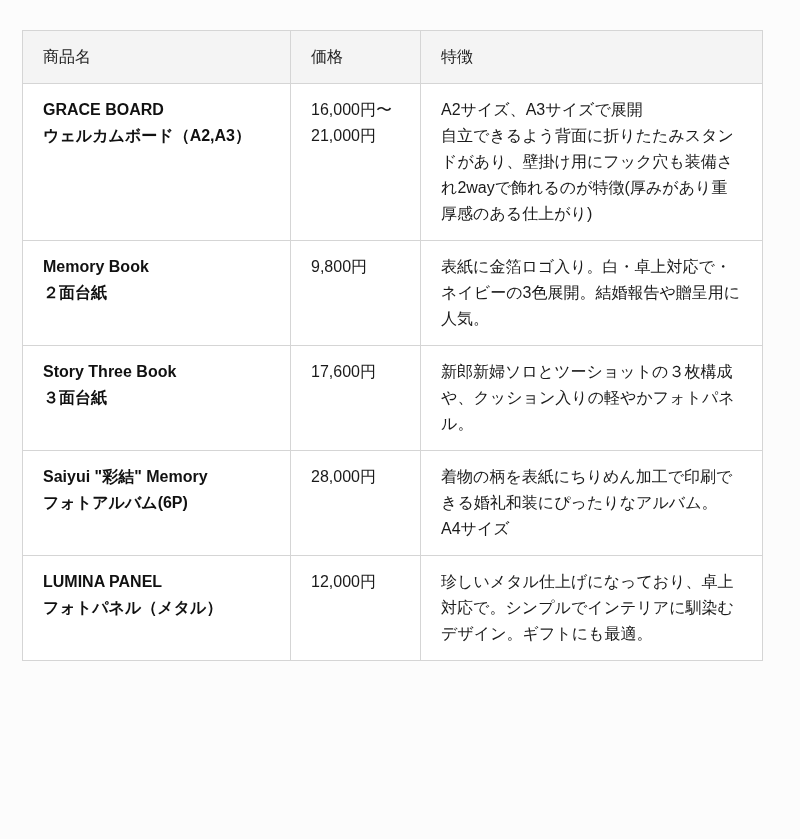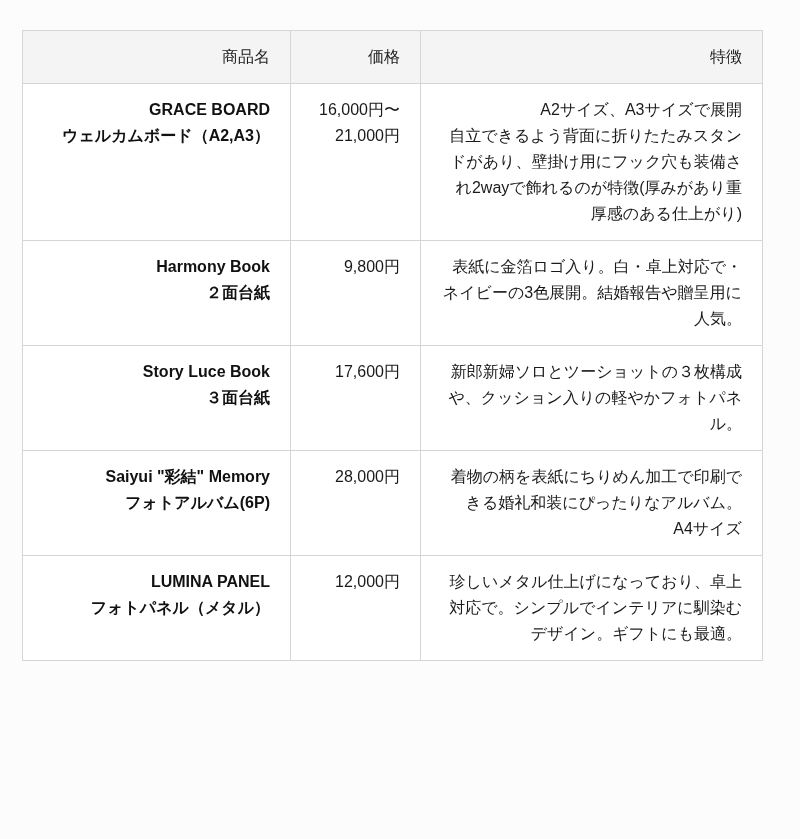--- a/index.html
+++ b/index.html
@@ -19,21 +19,21 @@
     border-collapse: collapse;
     table-layout: fixed;
     background: #ffffff;
   }
   col.col-name  { width: 268px; }
   col.col-price { width: 130px; }
   col.col-feat  { width: 342px; }
   th, td {
     border: 1px solid #d5d5d5;
     vertical-align: top;
-    text-align: right;
+    text-align: left;
     padding: 13px 20px;
     font-size: 16px;
     line-height: 26px;
     white-space: pre-line;
     overflow-wrap: break-word;
   }
   thead th {
     background: #f4f4f4;
     font-weight: normal;
     height: 53px;
@@ -67,27 +67,27 @@
     <tbody>
       <tr class="row-0">
         <td class="name-cell">GRACE BOARD
 ウェルカムボード（A2,A3）</td>
         <td class="price-cell">16,000円〜
 21,000円</td>
         <td class="feat-cell">A2サイズ、A3サイズで展開
 自立できるよう背面に折りたたみスタンドがあり、壁掛け用にフック穴も装備され2wayで飾れるのが特徴(厚みがあり重厚感のある仕上がり)</td>
       </tr>
       <tr class="row-2">
-        <td class="name-cell">Harmony Book
+        <td class="name-cell">Memory Book
 ２面台紙</td>
         <td class="price-cell">9,800円</td>
         <td class="feat-cell">表紙に金箔ロゴ入り。白・卓上対応で・ネイビーの3色展開。結婚報告や贈呈用に人気。</td>
       </tr>
       <tr class="row-3">
-        <td class="name-cell">Story Luce Book
+        <td class="name-cell">Story Three Book
 ３面台紙</td>
         <td class="price-cell">17,600円</td>
         <td class="feat-cell">新郎新婦ソロとツーショットの３枚構成や、クッション入りの軽やかフォトパネル。</td>
       </tr>
       <tr class="row-4">
         <td class="name-cell">Saiyui "彩結" Memory
 フォトアルバム(6P)</td>
         <td class="price-cell">28,000円</td>
         <td class="feat-cell">着物の柄を表紙にちりめん加工で印刷できる婚礼和装にぴったりなアルバム。
 A4サイズ</td>

